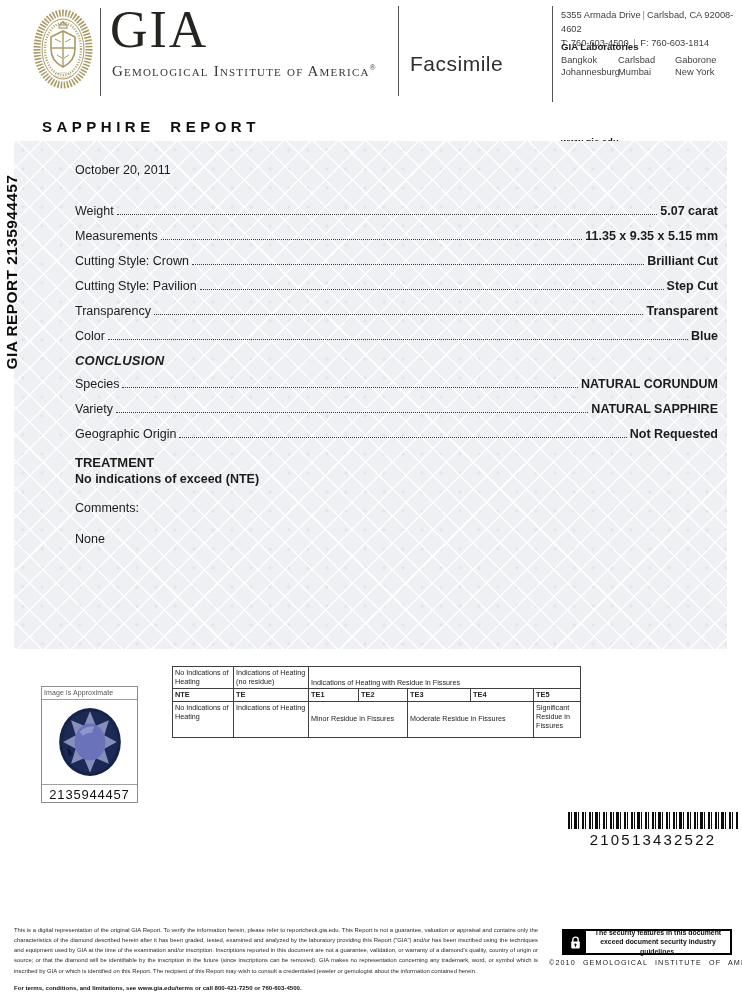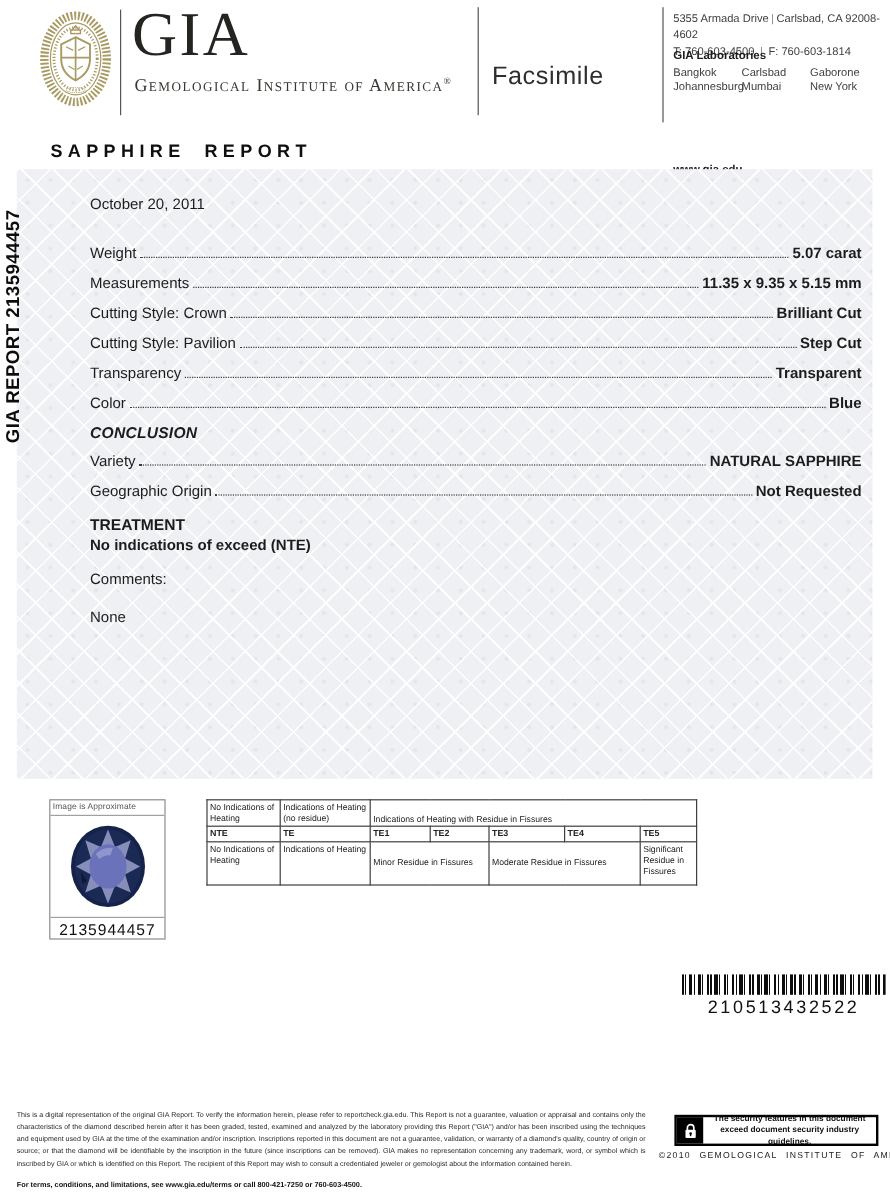--- a/index.html
+++ b/index.html
@@ -71,21 +71,21 @@
   .mt4 { margin-top:5px; }
 
   .sec-heading { font-size:13px; font-weight:bold; letter-spacing:0.2px; margin:9px 0 8px;font-style:italic; }
   .treat-heading { font-size:13px; font-weight:bold; margin-top:12px; line-height:17px; }
   .treat-value { font-size:12.5px; font-weight:bold; line-height:17px; }
   .comments-label { font-size:12.5px; margin-top:13px; }
   .comments-value { font-size:12.5px; margin-top:17px; }
 
   
   .photo-box {
-    position:absolute; left:41px; top:666px; width:97px; height:117px;
+    position:absolute; left:41px; top:686px; width:97px; height:117px;
     border:1px solid #8d8d8d; background:#fff;
   }
   .photo-caption {
     height:13px; border-bottom:1px solid #a0a0a0; font-size:7px; color:#555;
     padding:2px 0 0 2px; letter-spacing:0.1px;
   }
   .photo-img { height:84px; display:flex; align-items:center; justify-content:center; }
   .photo-number {
     height:17px; border-top:1px solid #a0a0a0; font-size:13px; letter-spacing:0.8px;
     text-align:center; padding-top:2px; color:#111;
@@ -216,20 +216,25 @@
         <span class="leader"></span>
         <span class="fvalue">Transparent</span>
       </div>
       <div class="frow">
         <span class="flabel">Color</span>
         <span class="leader"></span>
         <span class="fvalue">Blue</span>
       </div>
 
       <div class="sec-heading">CONCLUSION</div>
+      <div class="frow">
+        <span class="flabel">Species</span>
+        <span class="leader"></span>
+        <span class="fvalue">NATURAL CORUNDUM</span>
+      </div>
       <div class="frow">
         <span class="flabel">Variety</span>
         <span class="leader"></span>
         <span class="fvalue">NATURAL SAPPHIRE</span>
       </div>
       <div class="frow">
         <span class="flabel">Geographic Origin</span>
         <span class="leader"></span>
         <span class="fvalue">Not Requested</span>
       </div>

